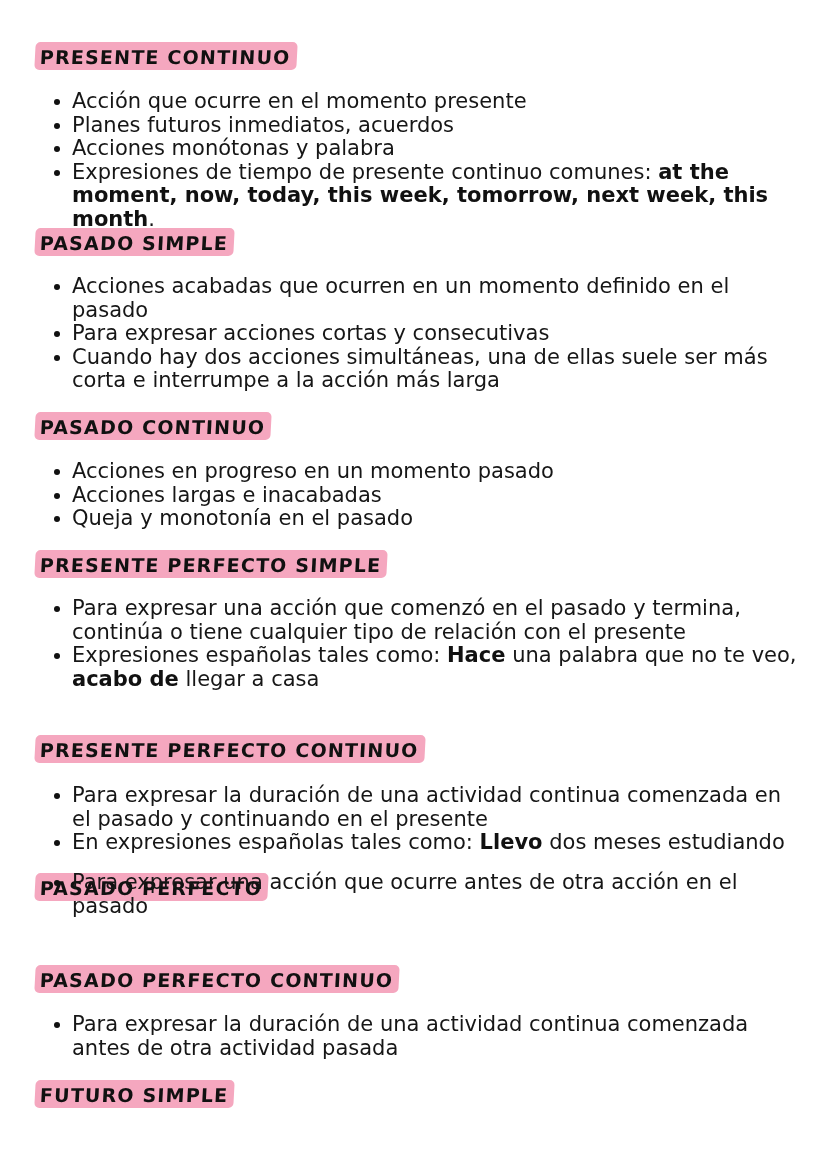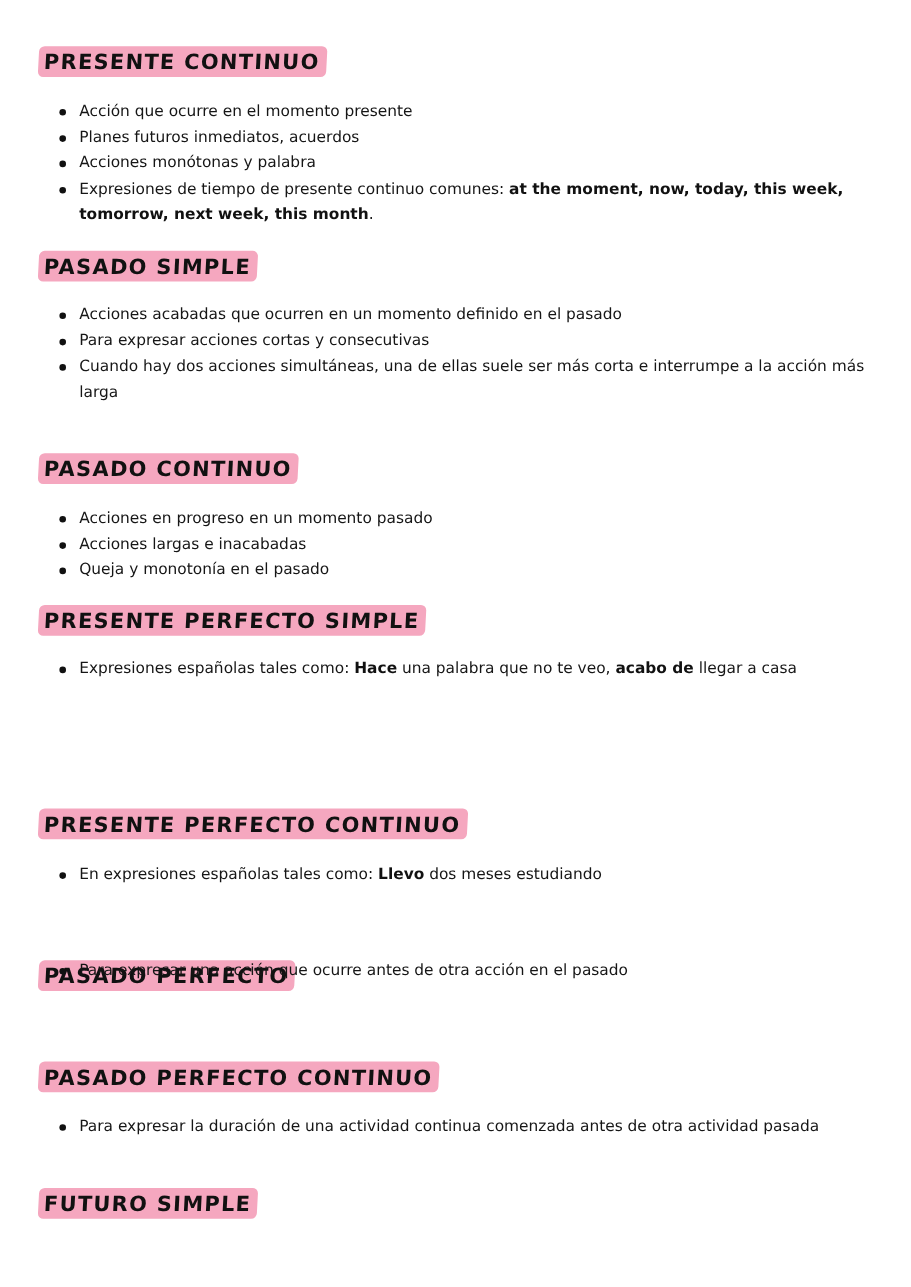--- a/index.html
+++ b/index.html
@@ -23,21 +23,21 @@
     text-transform: uppercase;
     transform: skewX(-3deg);
   }
   ul.bullets {
     list-style: none; margin: 0; padding: 0;
     position: relative;
   }
   ul.bullets li {
     position: relative;
     padding-left: 37px;
-    font-size: 14px;
+    font-size: 21px;
     line-height: 23.5px;
     color: #161616;
   }
   ul.bullets li::before {
     content: "";
     position: absolute; left: 19px; top: 9px;
     width: 6px; height: 6px; border-radius: 50%;
     background: #111111;
   }
   ul.bullets li b { font-weight: bold; color: #111111; }
@@ -68,26 +68,28 @@
       <div class="section" style="top: 460px;">
         <ul class="bullets">
           <li><span>Acciones en progreso en un momento pasado</span></li>
           <li><span>Acciones largas e inacabadas</span></li>
           <li><span>Queja y monotonía en el pasado</span></li>
         </ul>
       </div>
       <div class="section" style="top: 550px;"><span class="heading" style="background: rgb(245, 167, 191);">Presente perfecto simple</span></div>
       <div class="section" style="top: 597px;">
         <ul class="bullets">
+          <li><span>Para expresar una acción que comenzó en el pasado y termina, continúa o tiene cualquier tipo de relación con el presente</span></li>
           <li><span>Expresiones españolas tales como: </span><b>Hace</b><span> una palabra que no te veo, </span><b>acabo de</b><span> llegar a casa</span></li>
         </ul>
       </div>
       <div class="section" style="top: 735px;"><span class="heading" style="background: rgb(245, 167, 191);">Presente perfecto continuo</span></div>
       <div class="section" style="top: 784px;">
         <ul class="bullets">
+          <li><span>Para expresar la duración de una actividad continua comenzada en el pasado y continuando en el presente</span></li>
           <li><span>En expresiones españolas tales como: </span><b>Llevo</b><span> dos meses estudiando</span></li>
         </ul>
       </div>
       <div class="section" style="top: 873px;"><span class="heading" style="background: rgb(245, 167, 191);">Pasado perfecto</span></div>
       <div class="section" style="top: 871px;">
         <ul class="bullets">
           <li><span>Para expresar una acción que ocurre antes de otra acción en el pasado</span></li>
         </ul>
       </div>
       <div class="section" style="top: 965px;"><span class="heading" style="background: rgb(245, 167, 191);">Pasado perfecto continuo</span></div>

